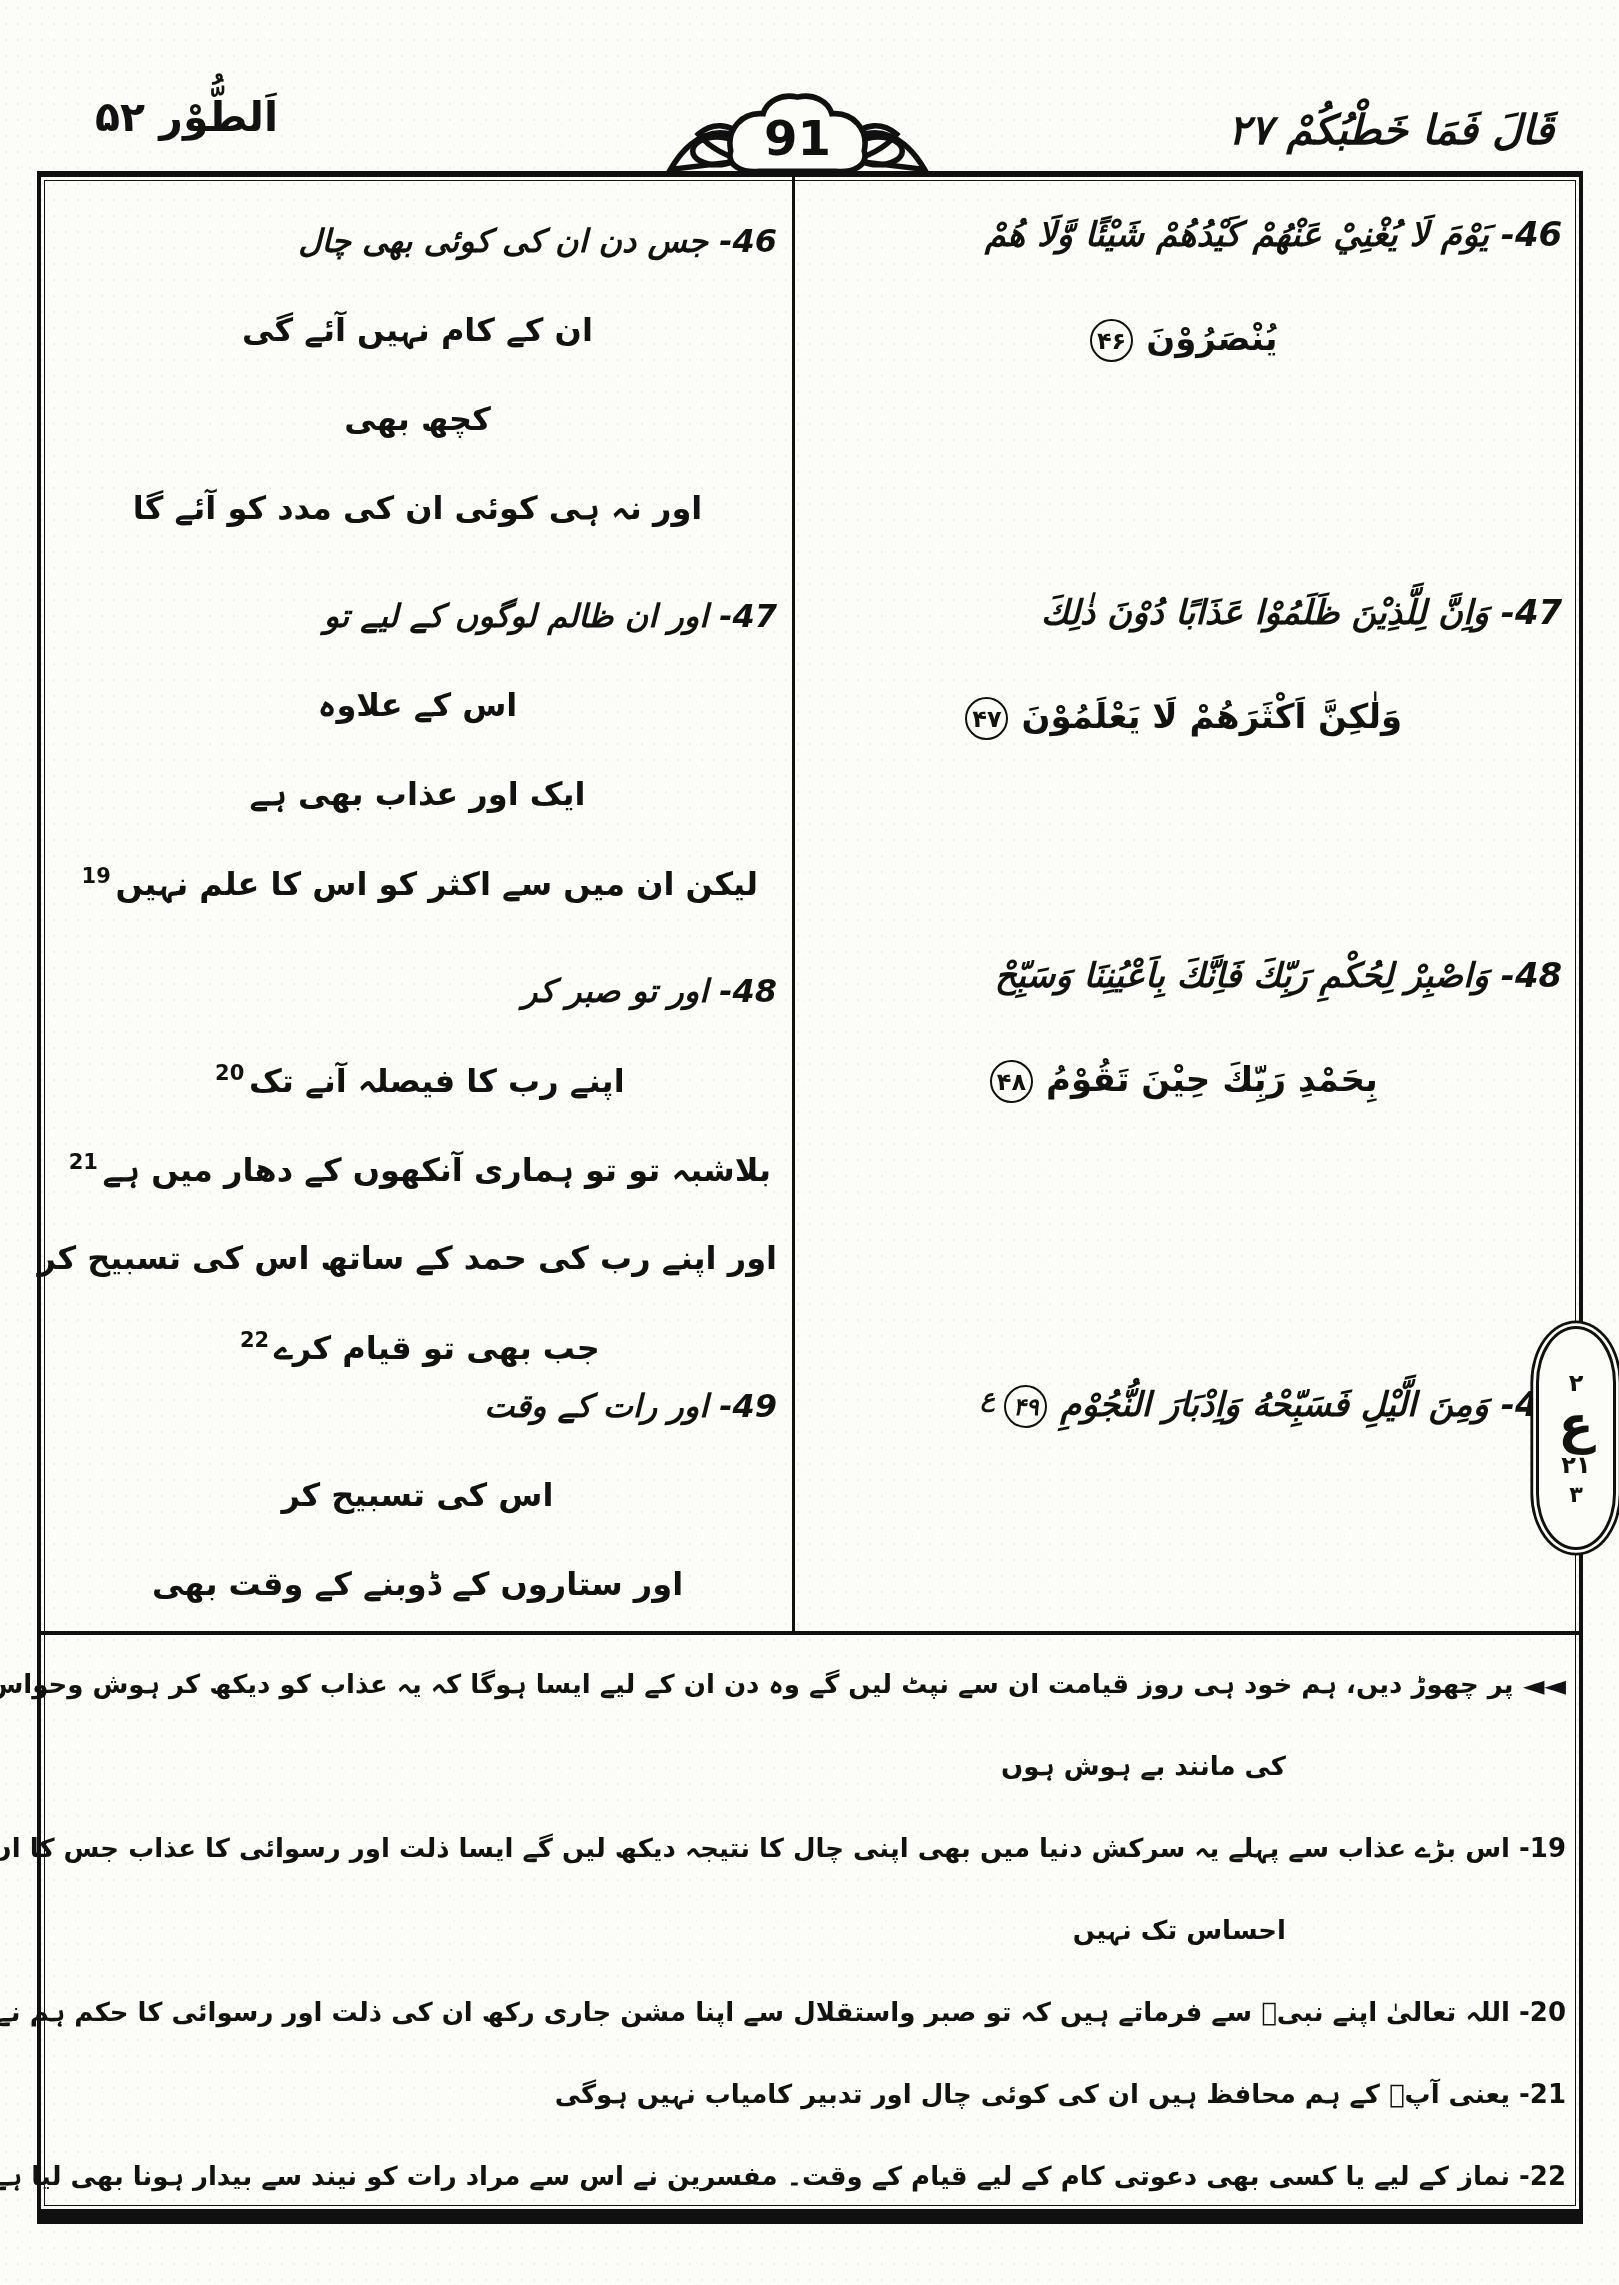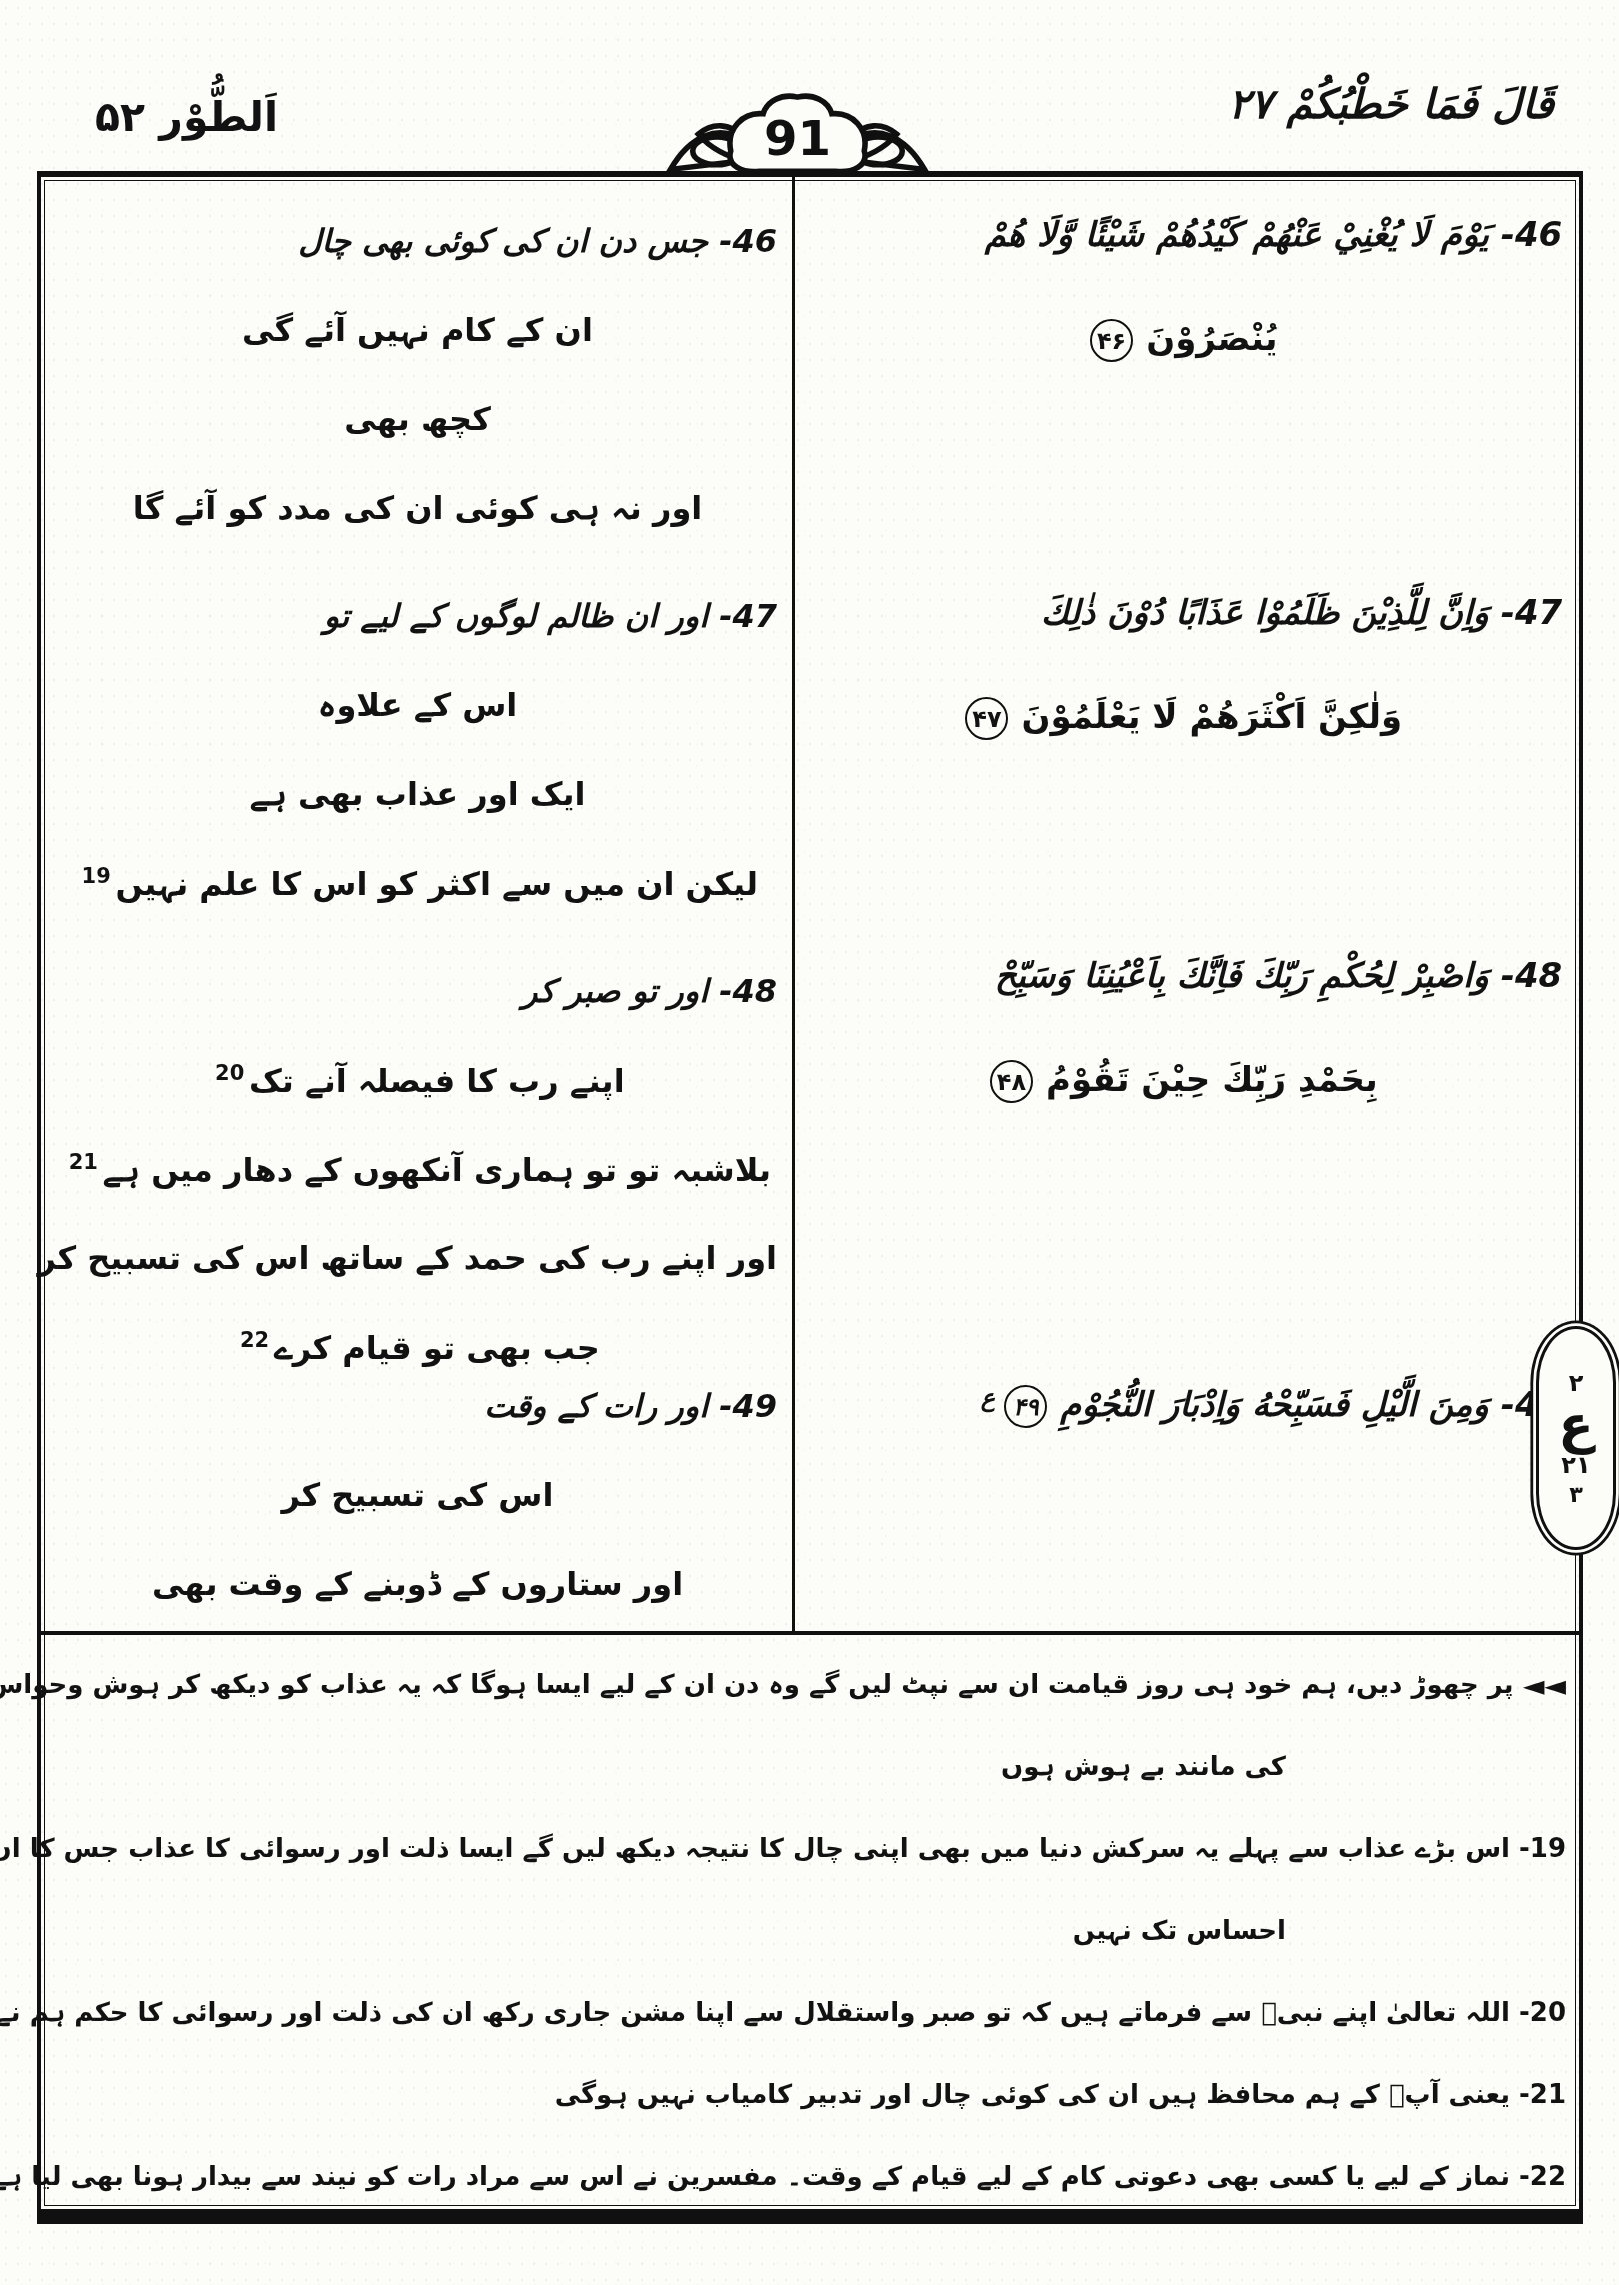--- a/index.html
+++ b/index.html
@@ -10,21 +10,21 @@
       radial-gradient(rgba(0,0,0,.055) 0.9px, transparent 1.3px),
       radial-gradient(rgba(0,0,0,.04) 0.9px, transparent 1.1px);
     background-size:12px 16px, 27px 21.4px;
     background-position:0 0, 8.4px 6.5px;
     font-family:"DejaVu Sans", sans-serif;
     color:#121212; overflow:hidden;
   }
   
   .hdr-left{position:absolute; top:93px; right:1240px; left:47px;
     font-size:41px; font-weight:bold; text-align:left; direction:rtl;margin-left:48px;}
-  .hdr-right{position:absolute; top:80px; left:970px; right:65px;
+  .hdr-right{position:absolute; top:106px; left:970px; right:65px;
     font-size:41px; font-weight:bold; text-align:right; direction:rtl; font-style:italic;}
   .hdr-ornament{position:absolute; top:86px; left:653px; width:289px; height:89px;}
   
   .frame{
     position:absolute; top:171px; left:37px; width:1546px; height:2053px;
     border:4.7px solid #101010; border-bottom-width:15px; border-top-width:6.5px;
     box-sizing:border-box;
   }
   .frame-inner{position:absolute; inset:2.8px; border:1.9px solid #101010; pointer-events:none;}
   .col-divider{position:absolute; top:0; left:751px; width:2.8px; height:1454px; background:#101010;}

